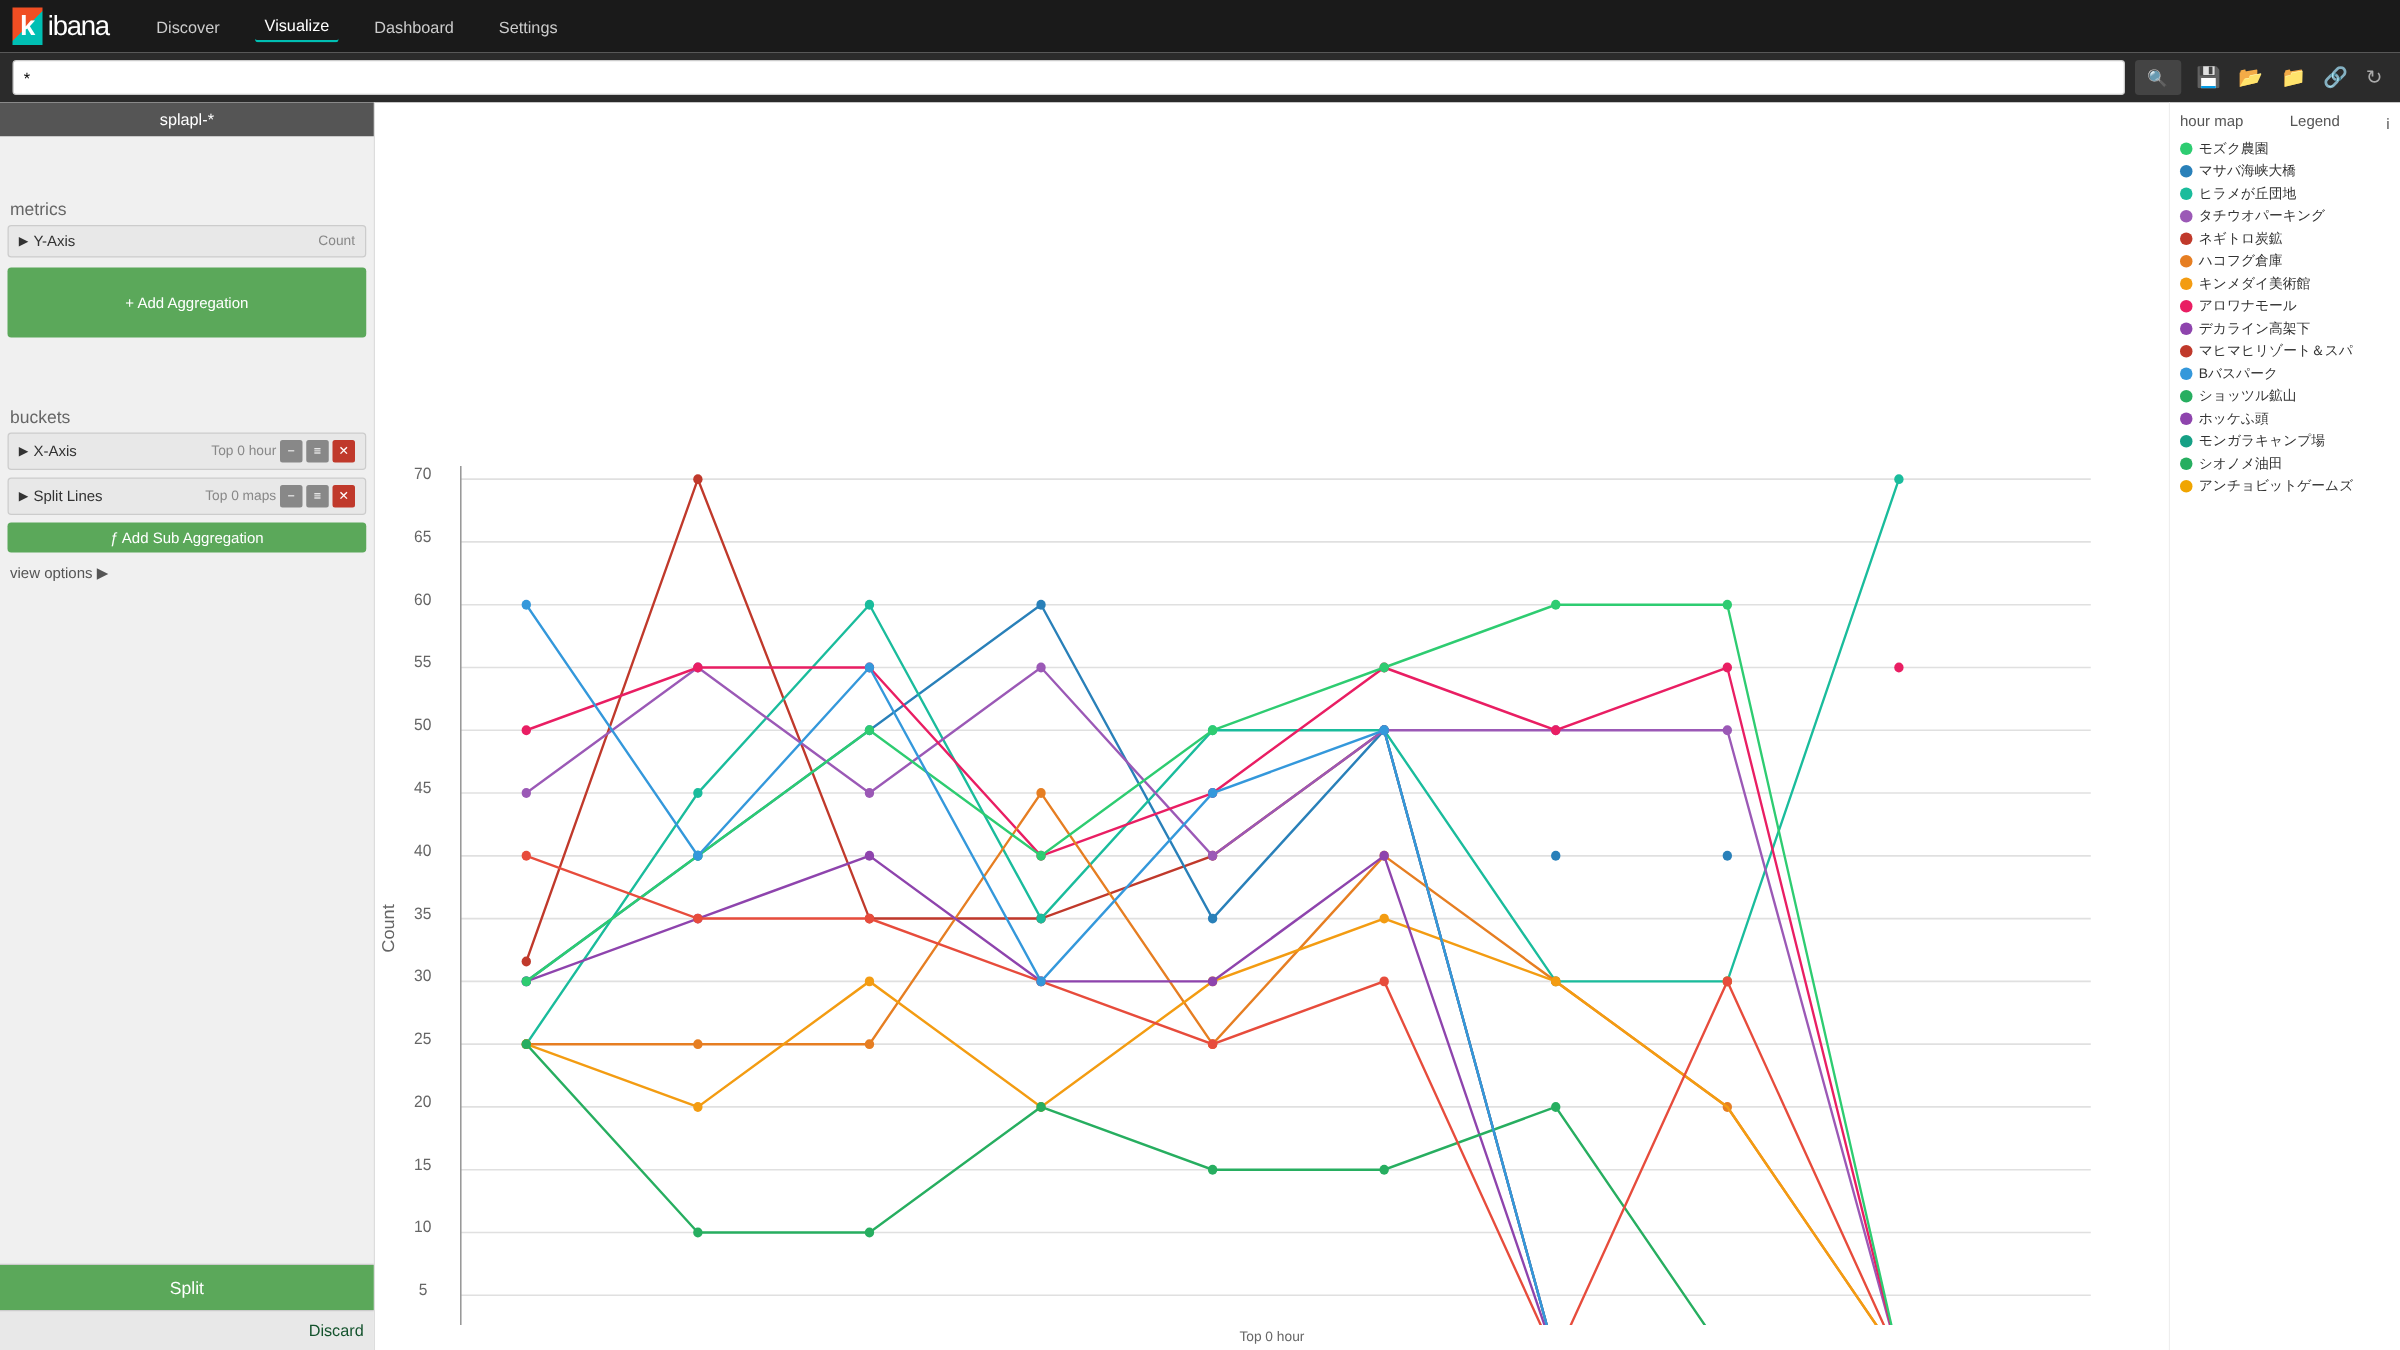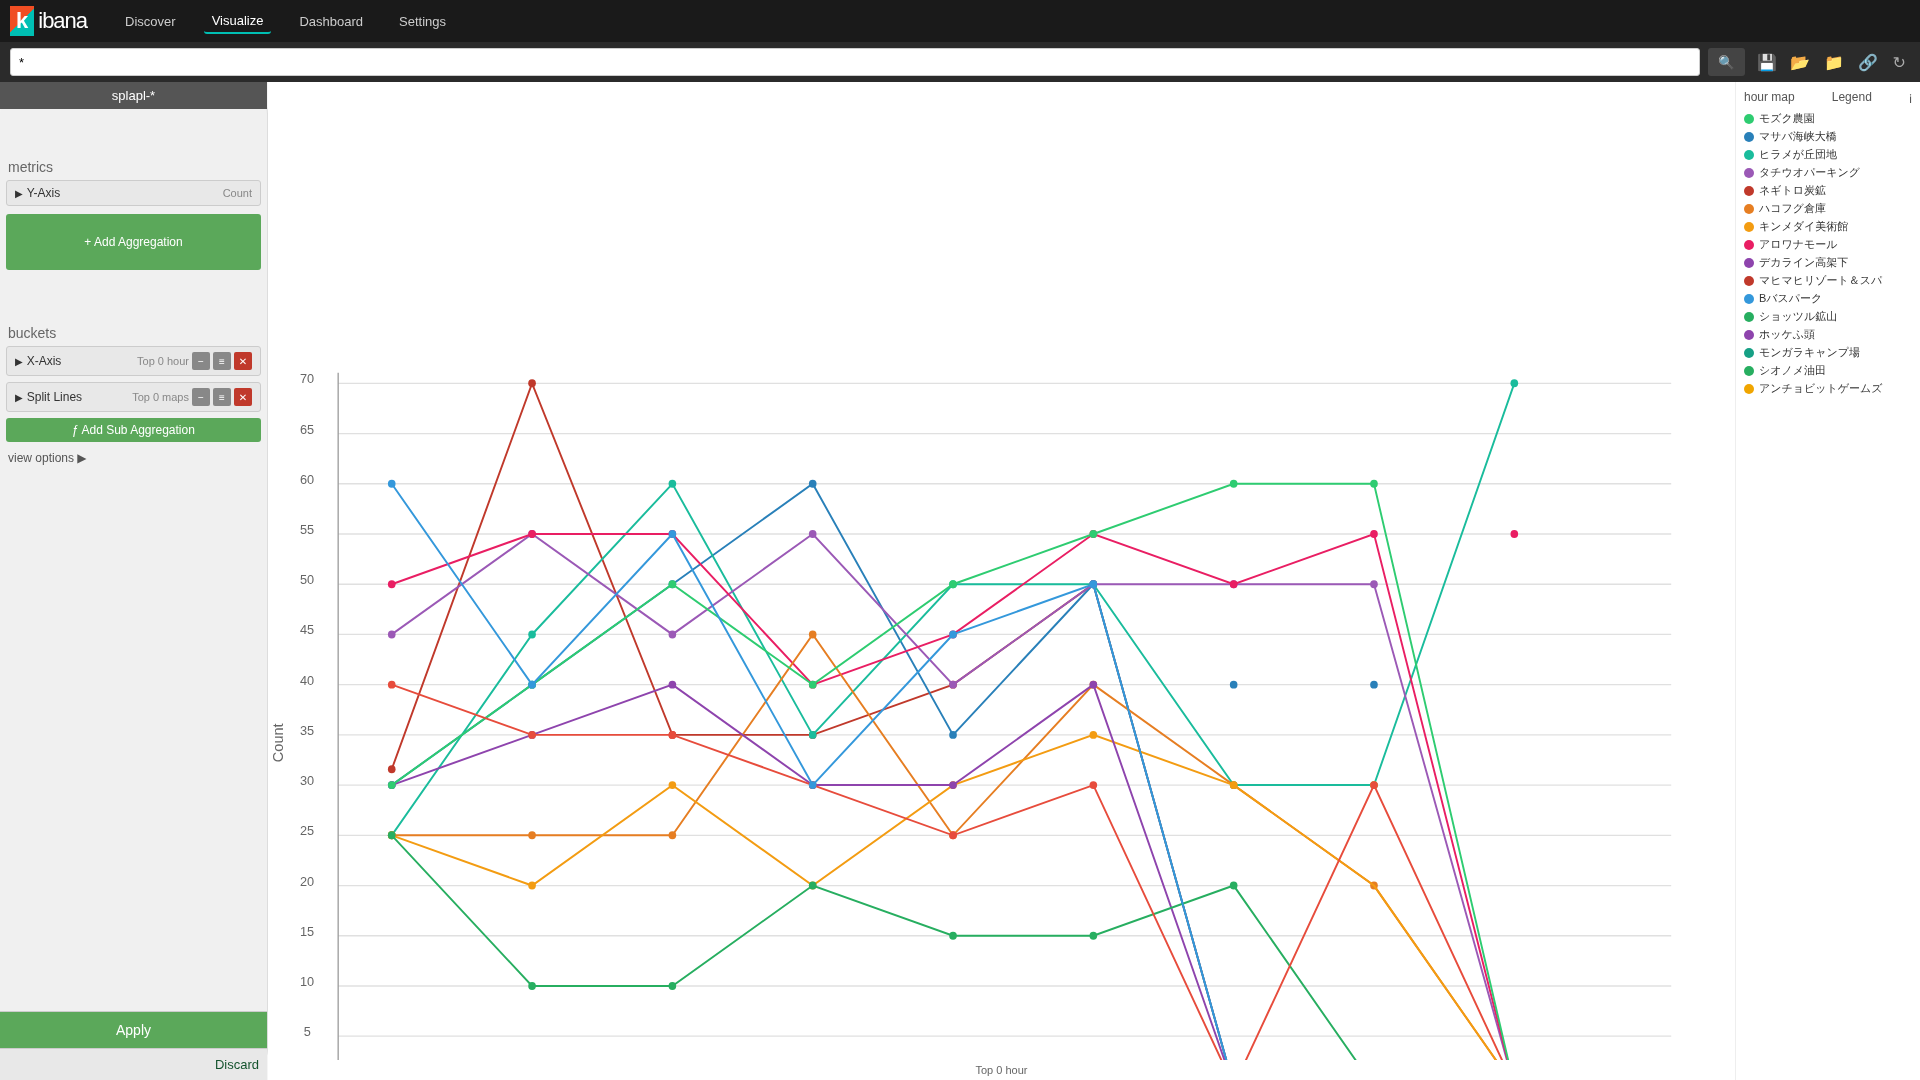--- a/index.html
+++ b/index.html
@@ -84,26 +84,25 @@
     }
 
     
     .main-layout {
       display: flex;
       height: calc(1080px - 42px - 40px);
     }
 
     
     .sidebar {
-      width: 268px;
+      width: 300px;
       background: #f0f0f0;
       border-right: 1px solid #ddd;
       display: flex;
       flex-direction: column;
-      border-radius: 32px;
     }
     .sidebar-title {
       background: #555;
       color: white;
       text-align: center;
       padding: 6px;
       font-size: 13px;
     }
     .sidebar-section-label {
       font-size: 14px;
@@ -333,21 +332,21 @@
         <button class="ctrl-btn">≡</button>
         <button class="ctrl-btn red">✕</button>
       </div>
     </div>
 
     <button class="add-sub-agg-btn">ƒ Add Sub Aggregation</button>
 
     <div class="view-options">view options ▶</div>
 
     <div class="sidebar-footer">
-      <button class="apply-btn">Apply</button>
+      <button class="apply-btn">Split</button>
       <button class="discard-btn">Discard</button>
     </div>
   </div>
 
   <div class="chart-area">
     <div class="chart-svg-container">
       <svg width="100%" height="100%" viewBox="0 0 1150 740" preserveAspectRatio="none">
 
         <text x="28" y="760" font-size="10" fill="#666">0</text>
         <text x="28" y="722" font-size="10" fill="#666">5</text>

